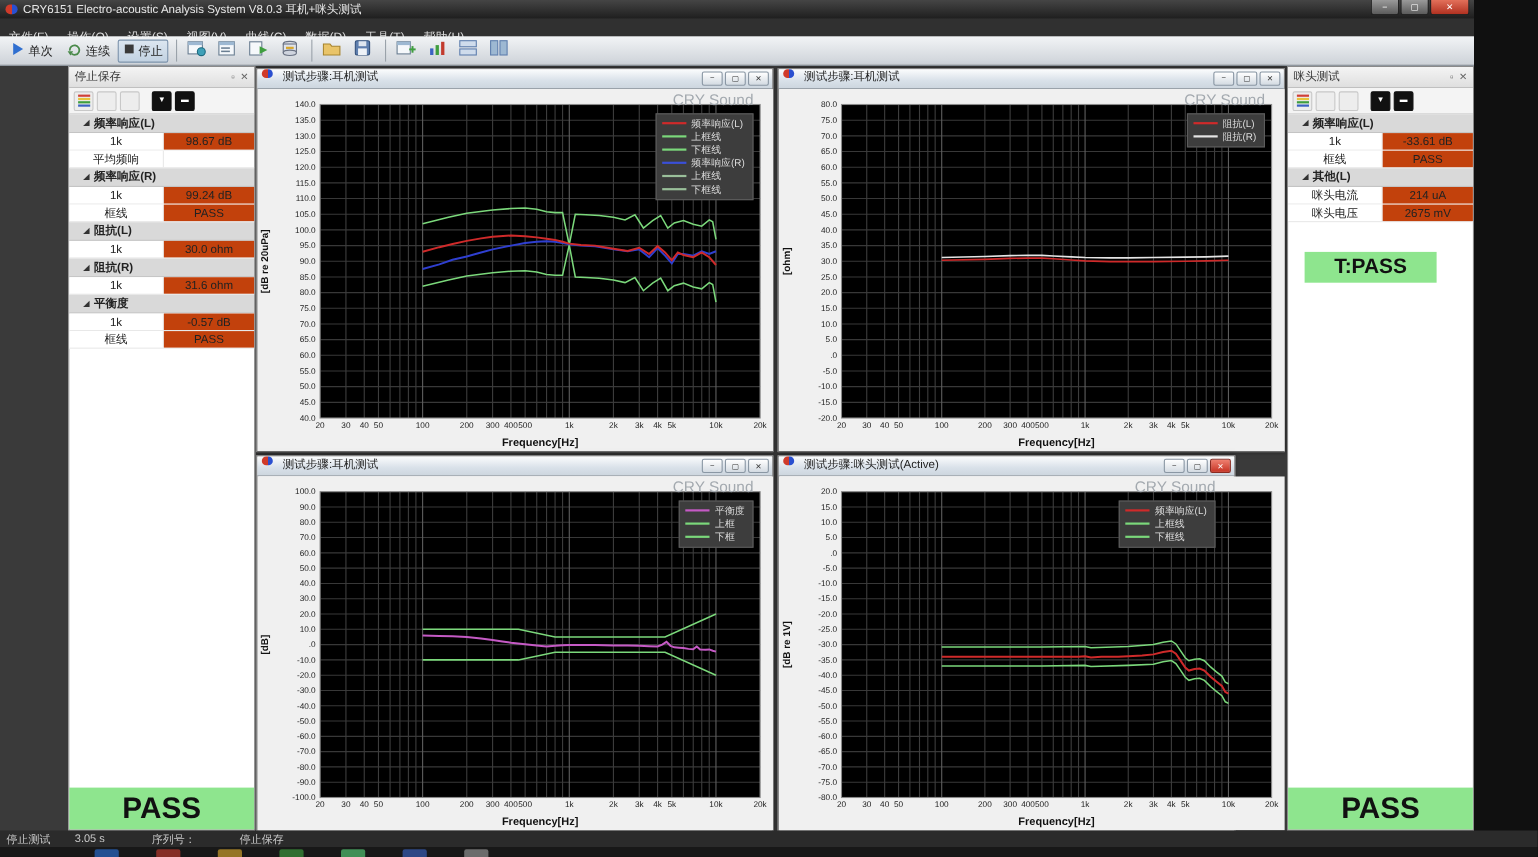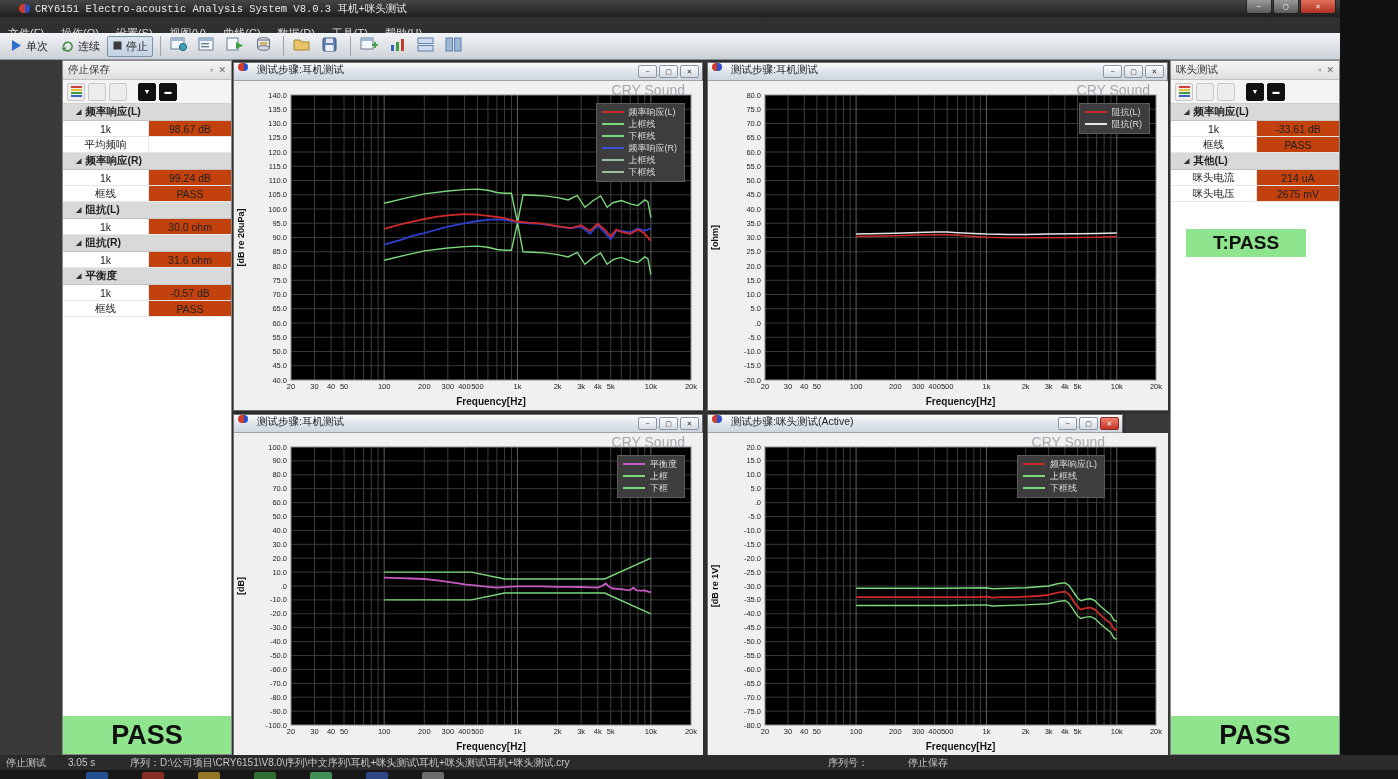--- a/index.html
+++ b/index.html
@@ -5,21 +5,21 @@
   * { margin:0; padding:0; box-sizing:border-box; }
   html,body { width:1398px; height:779px; overflow:hidden; background:#101010;
               font-family:"Liberation Sans", sans-serif; }
   #desktop { position:relative; width:1398px; height:779px; background:#101010; }
 
   
   #app { position:absolute; left:0; top:0; width:1340px; height:770px; background:#3a3a3a; }
 
   .titlebar { position:absolute; left:0; top:0; width:100%; height:17px;
     background:linear-gradient(#454545,#1e1e1e); color:#e8e8e8; font-size:10.5px;
-    display:flex; align-items:center; padding:0 19px;font-family:Liberation Mono, monospace; }
+    display:flex; align-items:center; padding:0 5px; }
   .app-icon { width:11px; height:9px; border-radius:5px;
     background:linear-gradient(90deg,#d03a2a 55%,#2a4fd0 55%); margin-right:5px; flex:none; }
   .app-title { white-space:nowrap; }
   .win-controls { position:absolute; right:4px; top:0; display:flex; }
   .wbtn { width:26px; height:14px; margin-left:1px; font-size:8px; color:#fff;
     display:flex; align-items:center; justify-content:center;
     background:linear-gradient(#9a9a9a,#5a5a5a); border:1px solid #222; border-top:none;
     border-radius:0 0 3px 3px; }
   .wbtn.close { width:36px; background:linear-gradient(#e2705a,#b03020); }
 
@@ -822,21 +822,20 @@
           </div>
         </div>
         <div class="t-result-badge">T:PASS</div>
         <div class="result-badge">PASS</div>
       </div>
   </div>
 
   <div class="statusbar">
     <span class="sb-state">停止测试</span>
     <span class="sb-time">3.05 s</span>
-    <span class="sb-seq">序列：D:\公司项目\CRY6151\V8.0\序列\中文序列\耳机+咪头测试\耳机+咪头测试\耳机+咪头测试.cry</span>
     <span class="sb-serial">序列号：</span>
     <span class="sb-save">停止保存</span>
   </div>
 
   <div class="taskbar">
       <span class="tk-icon" style="background: rgb(42, 111, 212);"></span>
       <span class="tk-icon" style="background: rgb(194, 59, 46);"></span>
       <span class="tk-icon" style="background: rgb(216, 167, 46);"></span>
       <span class="tk-icon" style="background: rgb(63, 158, 63);"></span>
       <span class="tk-icon" style="background: rgb(88, 208, 120);"></span>

